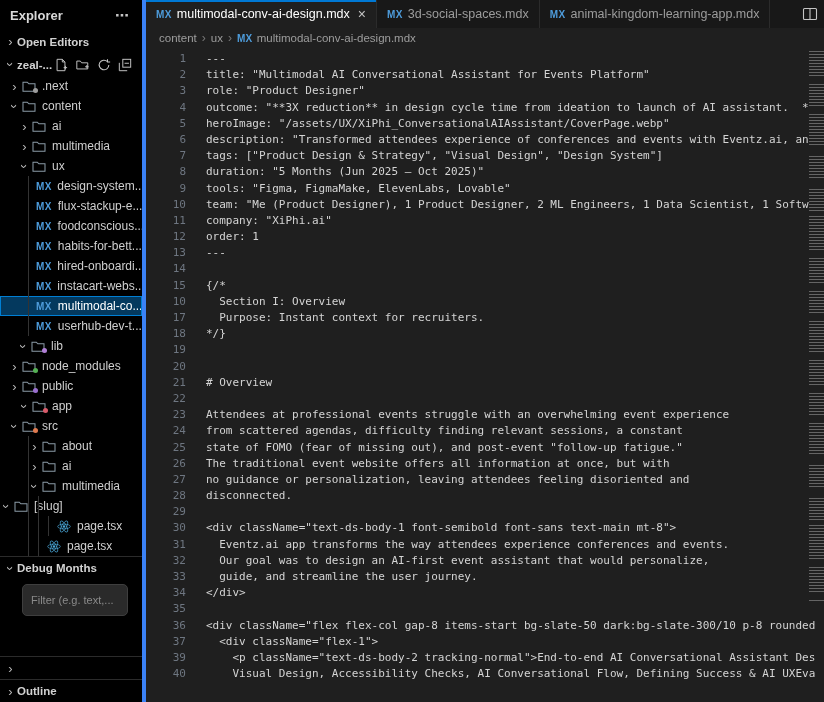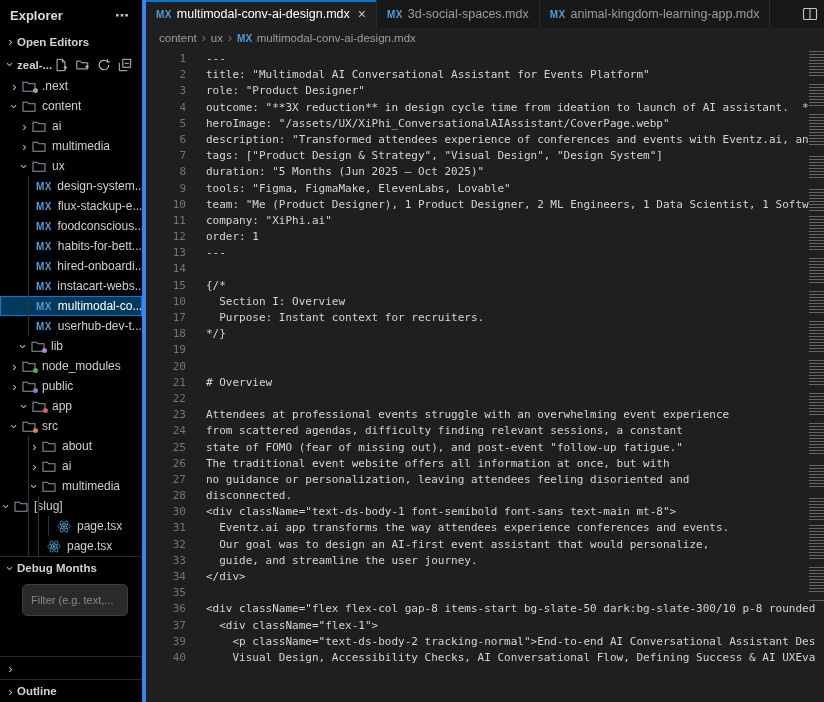--- a/index.html
+++ b/index.html
@@ -399,20 +399,21 @@
         <div class="crow"><span class="ln">19</span><span class="ct"></span></div>
         <div class="crow"><span class="ln">20</span><span class="ct"></span></div>
         <div class="crow"><span class="ln">21</span><span class="ct"># Overview</span></div>
         <div class="crow"><span class="ln">22</span><span class="ct"></span></div>
         <div class="crow"><span class="ln">23</span><span class="ct">Attendees at professional events struggle with an overwhelming event experience</span></div>
         <div class="crow"><span class="ln">24</span><span class="ct">from scattered agendas, difficulty finding relevant sessions, a constant</span></div>
         <div class="crow"><span class="ln">25</span><span class="ct">state of FOMO (fear of missing out), and post-event "follow-up fatigue."</span></div>
         <div class="crow"><span class="ln">26</span><span class="ct">The traditional event website offers all information at once, but with</span></div>
         <div class="crow"><span class="ln">27</span><span class="ct">no guidance or personalization, leaving attendees feeling disoriented and</span></div>
         <div class="crow"><span class="ln">28</span><span class="ct">disconnected.</span></div>
+        <div class="crow"><span class="ln">29</span><span class="ct"></span></div>
         <div class="crow"><span class="ln">30</span><span class="ct">&lt;div className="text-ds-body-1 font-semibold font-sans text-main mt-8"&gt;</span></div>
         <div class="crow"><span class="ln">31</span><span class="ct">  Eventz.ai app transforms the way attendees experience conferences and events.</span></div>
         <div class="crow"><span class="ln">32</span><span class="ct">  Our goal was to design an AI-first event assistant that would personalize,</span></div>
         <div class="crow"><span class="ln">33</span><span class="ct">  guide, and streamline the user journey.</span></div>
         <div class="crow"><span class="ln">34</span><span class="ct">&lt;/div&gt;</span></div>
         <div class="crow"><span class="ln">35</span><span class="ct"></span></div>
         <div class="crow"><span class="ln">36</span><span class="ct">&lt;div className="flex flex-col gap-8 items-start bg-slate-50 dark:bg-slate-300/10 p-8 rounded</span></div>
         <div class="crow"><span class="ln">37</span><span class="ct">  &lt;div className="flex-1"&gt;</span></div>
         <div class="crow"><span class="ln">39</span><span class="ct">    &lt;p className="text-ds-body-2 tracking-normal"&gt;End-to-end AI Conversational Assistant Des</span></div>
         <div class="crow"><span class="ln">40</span><span class="ct">    Visual Design, Accessibility Checks, AI Conversational Flow, Defining Success &amp; AI UXEva</span></div>

